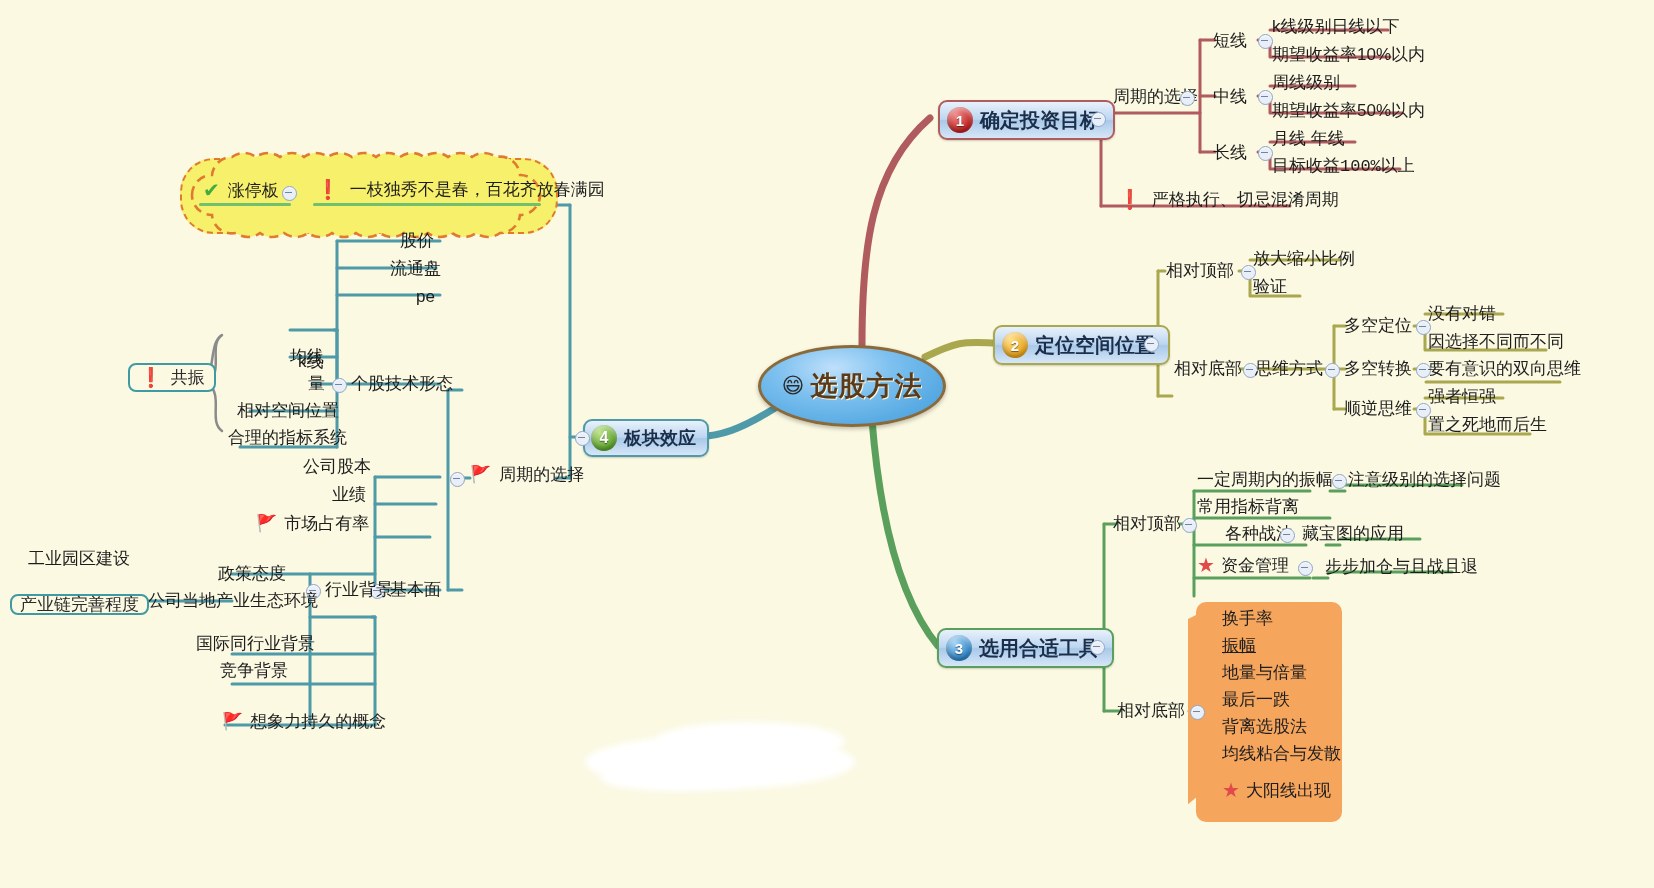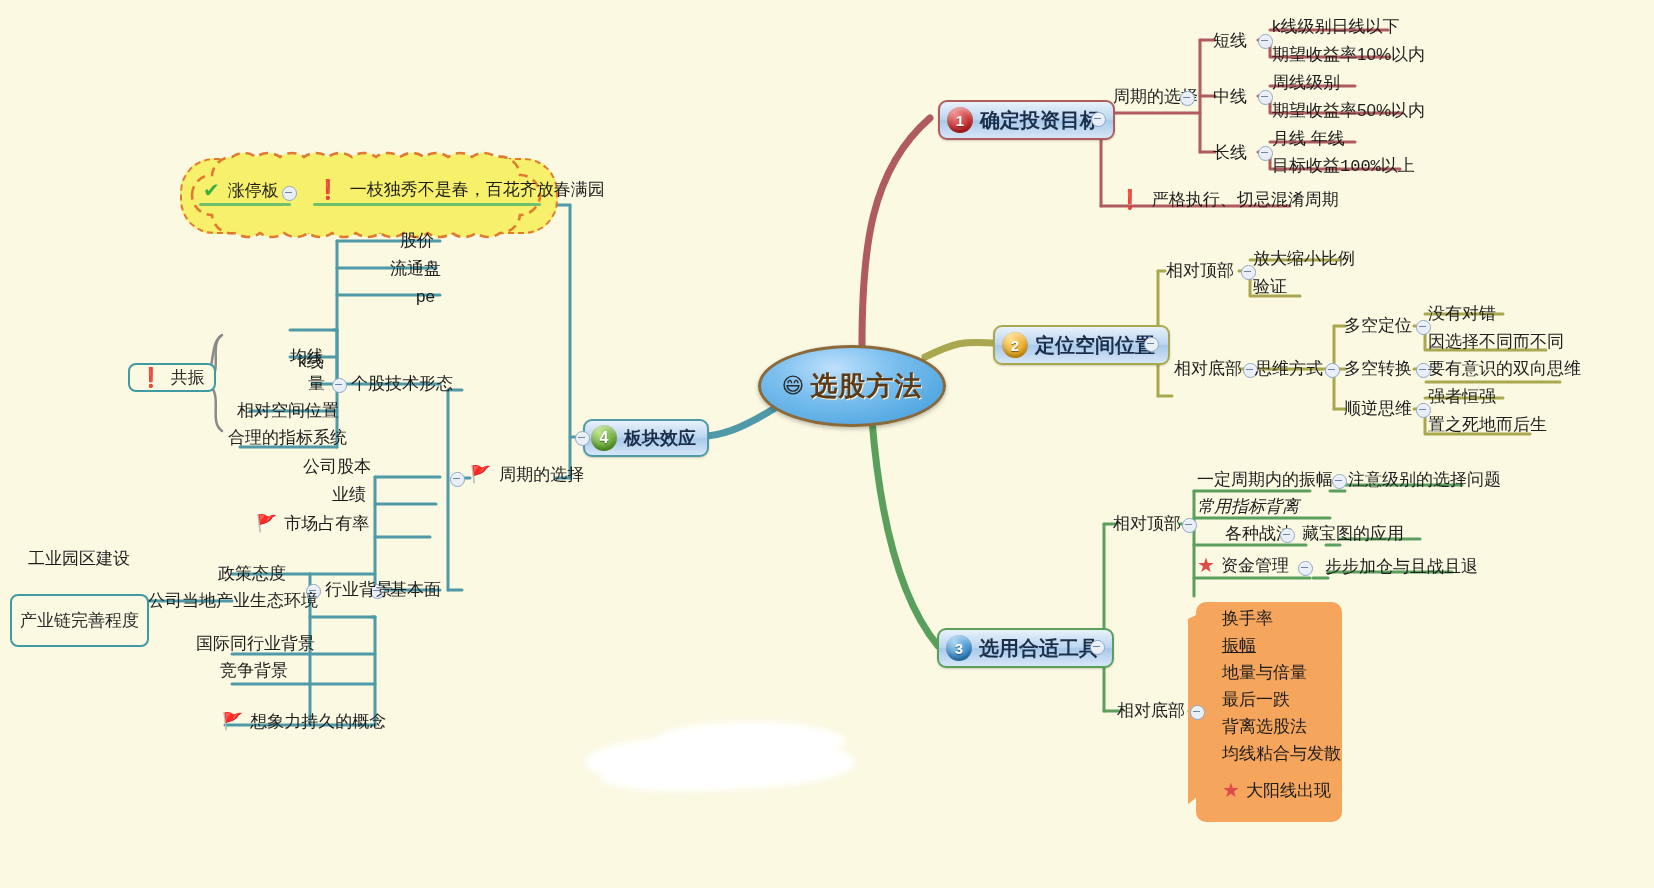--- a/index.html
+++ b/index.html
@@ -339,21 +339,21 @@
   </div>
   <div class="tog" style="left:1090px;top:640px;"></div>
 
   <div class="node leaf" style="left:1113px;top:515px;">相对顶部</div>
   <div class="tog" style="left:1182px;top:518px;"></div>
 
   <div class="node leaf" style="left:1197px;top:471px;">一定周期内的振幅</div>
   <div class="tog" style="left:1332px;top:474px;"></div>
   <div class="node leaf" style="left:1348px;top:471px;">注意级别的选择问题</div>
 
-  <div class="node leaf" style="left:1197px;top:498px;font-style:italic;">常用指标背离</div>
+  <div class="node leaf" style="left:1197px;top:498px;">常用指标背离</div>
 
   <div class="node leaf" style="left:1197px;top:525px;padding-left:28px;">各种战法</div>
   <div class="tog" style="left:1280px;top:528px;"></div>
   <div class="node leaf" style="left:1302px;top:525px;">藏宝图的应用</div>
 
   <div class="node" style="left:1197px;top:555px;display:flex;align-items:center;gap:6px;">
     <span class="star">★</span>
     <span class="leaf">资金管理</span>
   </div>
   <div class="tog" style="left:1298px;top:561px;"></div>
@@ -423,21 +423,21 @@
   <div class="node leaf" style="left:218px;top:565px;">政策态度</div>
   <div class="node leaf" style="left:148px;top:592px;">公司当地产业生态环境</div>
   <div class="tog" style="left:133px;top:595px;"></div>
   <div class="node leaf" style="left:196px;top:635px;">国际同行业背景</div>
   <div class="node leaf" style="left:220px;top:662px;">竞争背景</div>
 
   <div class="node" style="left:28px;top:550px;">
     <span class="leaf">工业园区建设</span>
   </div>
   <div class="node" style="left:10px;top:594px;">
-    <div class="boxed" style="padding:16px 8px;">
+    <div class="boxed" style="padding:0 8px;">
       <span>产业链完善程度</span>
     </div>
   </div>
 
   <div class="node" style="left:222px;top:713px;display:flex;align-items:center;gap:7px;">
     <span class="flag">🚩</span>
     <span class="leaf">想象力持久的概念</span>
   </div>
 
   <div class="smudge" style="left:585px;top:735px;width:270px;height:54px;"></div>

